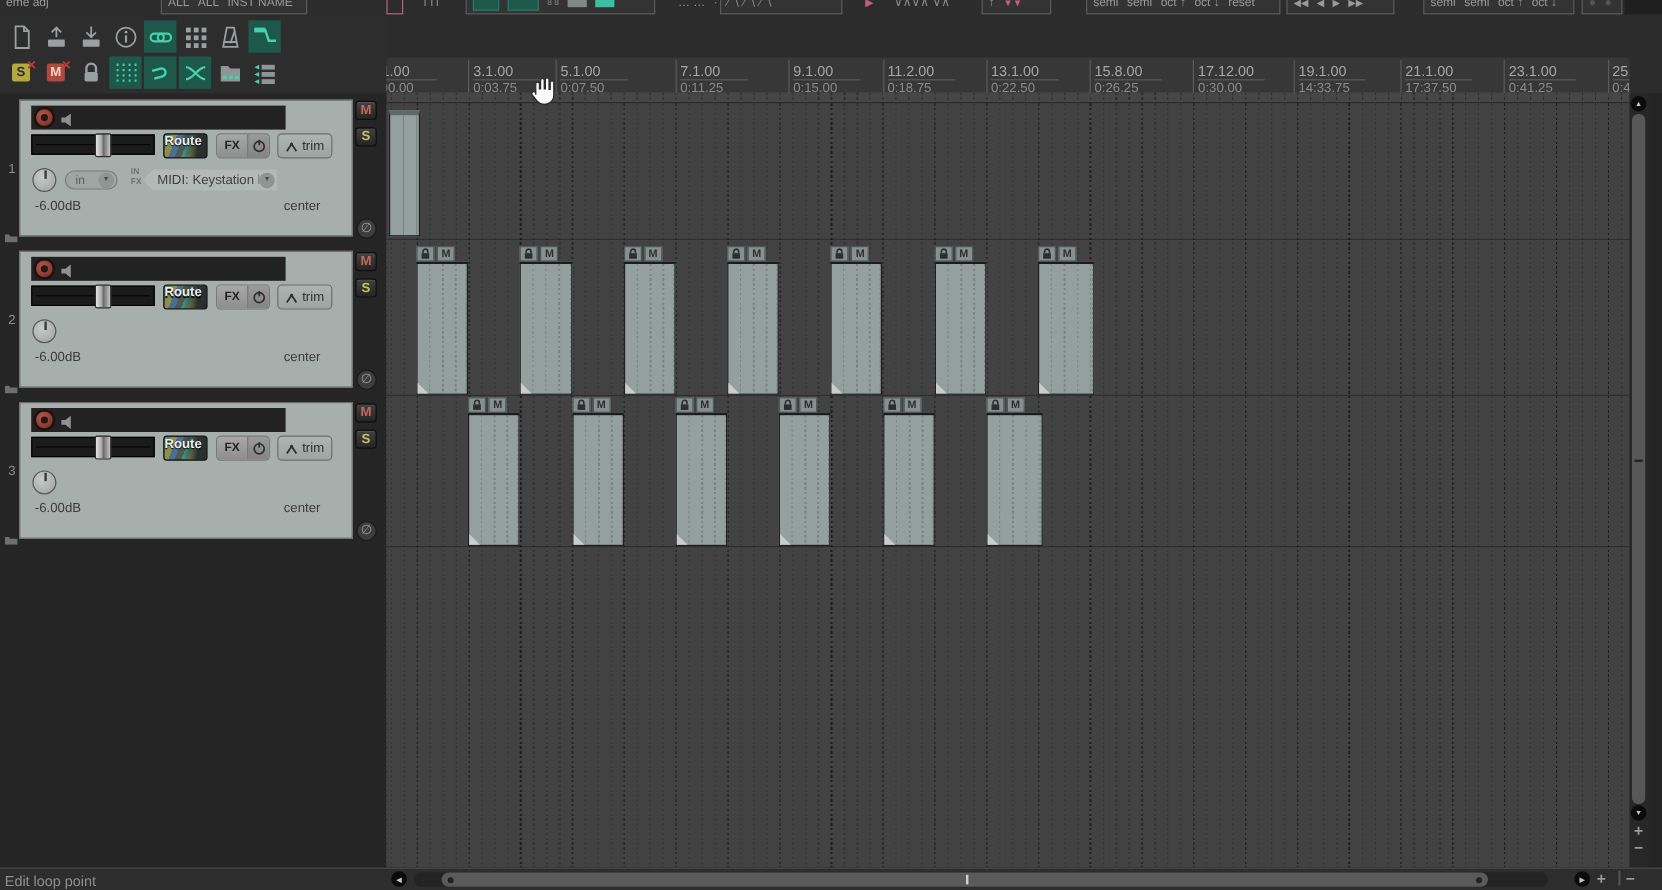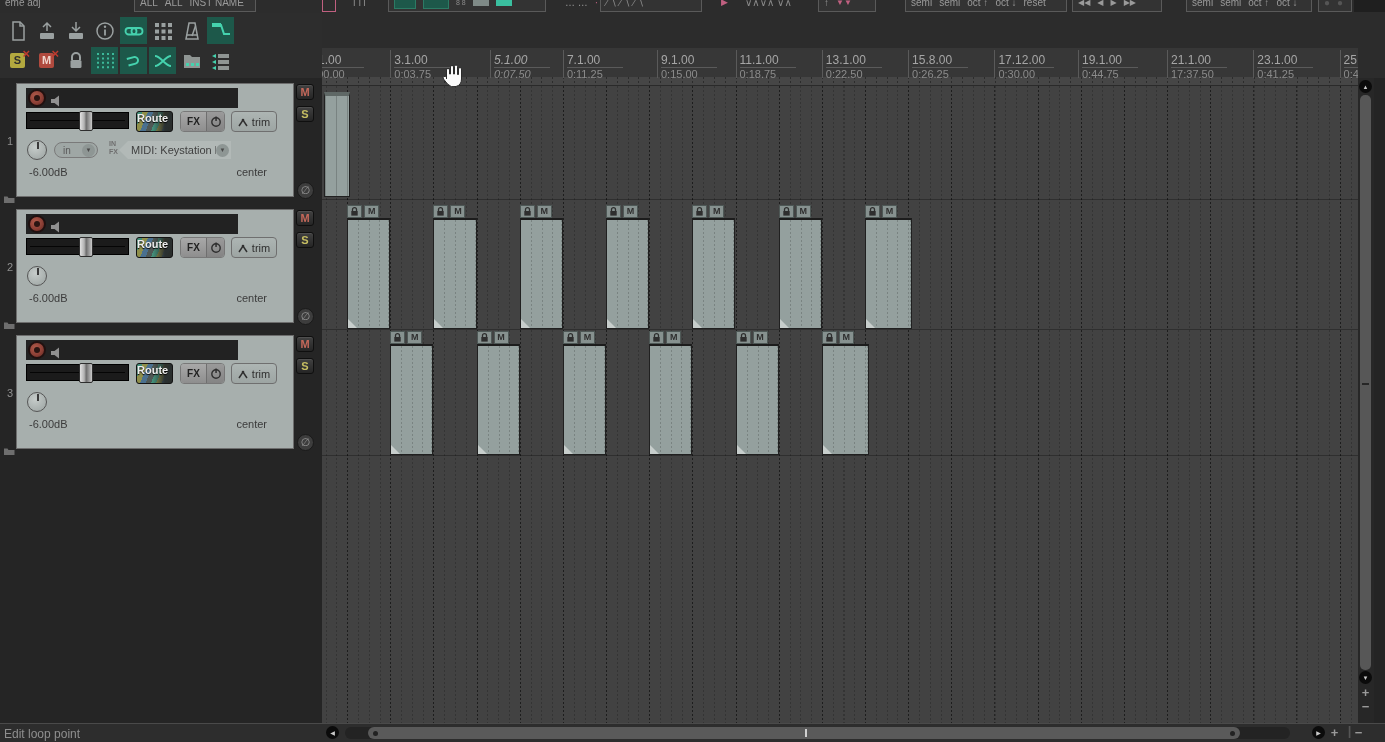--- a/index.html
+++ b/index.html
@@ -326,28 +326,28 @@
             <path d="M6 16 l-4 2 4 2 z"></path>
           </g>
         </svg>
       </div>
     </div>
 
   <div id="ruler">
     <div id="ruler-band"></div>
   <div class="rmark" style="left: -18px;"><div class="rbar">1.1.00</div><div class="rtime">0:00.00</div></div>
       <div class="rmark" style="left: 68.3px;"><div class="rbar">3.1.00</div><div class="rtime">0:03.75</div></div>
-      <div class="rmark" style="left: 168px; font-style: italic;"><div class="rbar">5.1.00</div><div class="rtime">0:07.50</div></div>
+      <div class="rmark" style="left: 141px;"><div class="rbar">5.1.00</div><div class="rtime">0:07.50</div></div>
       <div class="rmark" style="left: 240.9px;"><div class="rbar">7.1.00</div><div class="rtime">0:11.25</div></div>
       <div class="rmark" style="left: 335px;"><div class="rbar">9.1.00</div><div class="rtime">0:15.00</div></div>
-      <div class="rmark" style="left: 413.5px;"><div class="rbar">11.1.00</div><div class="rtime">0:18.75</div></div>
+      <div class="rmark" style="left: 413.5px;"><div class="rbar">11.2.00</div><div class="rtime">0:18.75</div></div>
       <div class="rmark" style="left: 499.8px;"><div class="rbar">13.1.00</div><div class="rtime">0:22.50</div></div>
       <div class="rmark" style="left: 586.1px;"><div class="rbar">15.8.00</div><div class="rtime">0:26.25</div></div>
       <div class="rmark" style="left: 672.4px;"><div class="rbar">17.12.00</div><div class="rtime">0:30.00</div></div>
-      <div class="rmark" style="left: 756px;"><div class="rbar">19.1.00</div><div class="rtime">0:44.75</div></div>
+      <div class="rmark" style="left: 756px;"><div class="rbar">19.1.00</div><div class="rtime">14:33.75</div></div>
       <div class="rmark" style="left: 845px;"><div class="rbar">21.1.00</div><div class="rtime">17:37.50</div></div>
       <div class="rmark" style="left: 931.3px;"><div class="rbar">23.1.00</div><div class="rtime">0:41.25</div></div>
       <div class="rmark" style="left: 1017.6px;"><div class="rbar">25.1.00</div><div class="rtime">0:45.00</div></div>
     </div>
 
   <div id="tcp-area">
       <div class="tnum" style="top: 57px;">1</div>
       <div class="tpanel" style="top: 5px;">
         <div class="namebar"></div>
         <div class="recbtn"></div>

